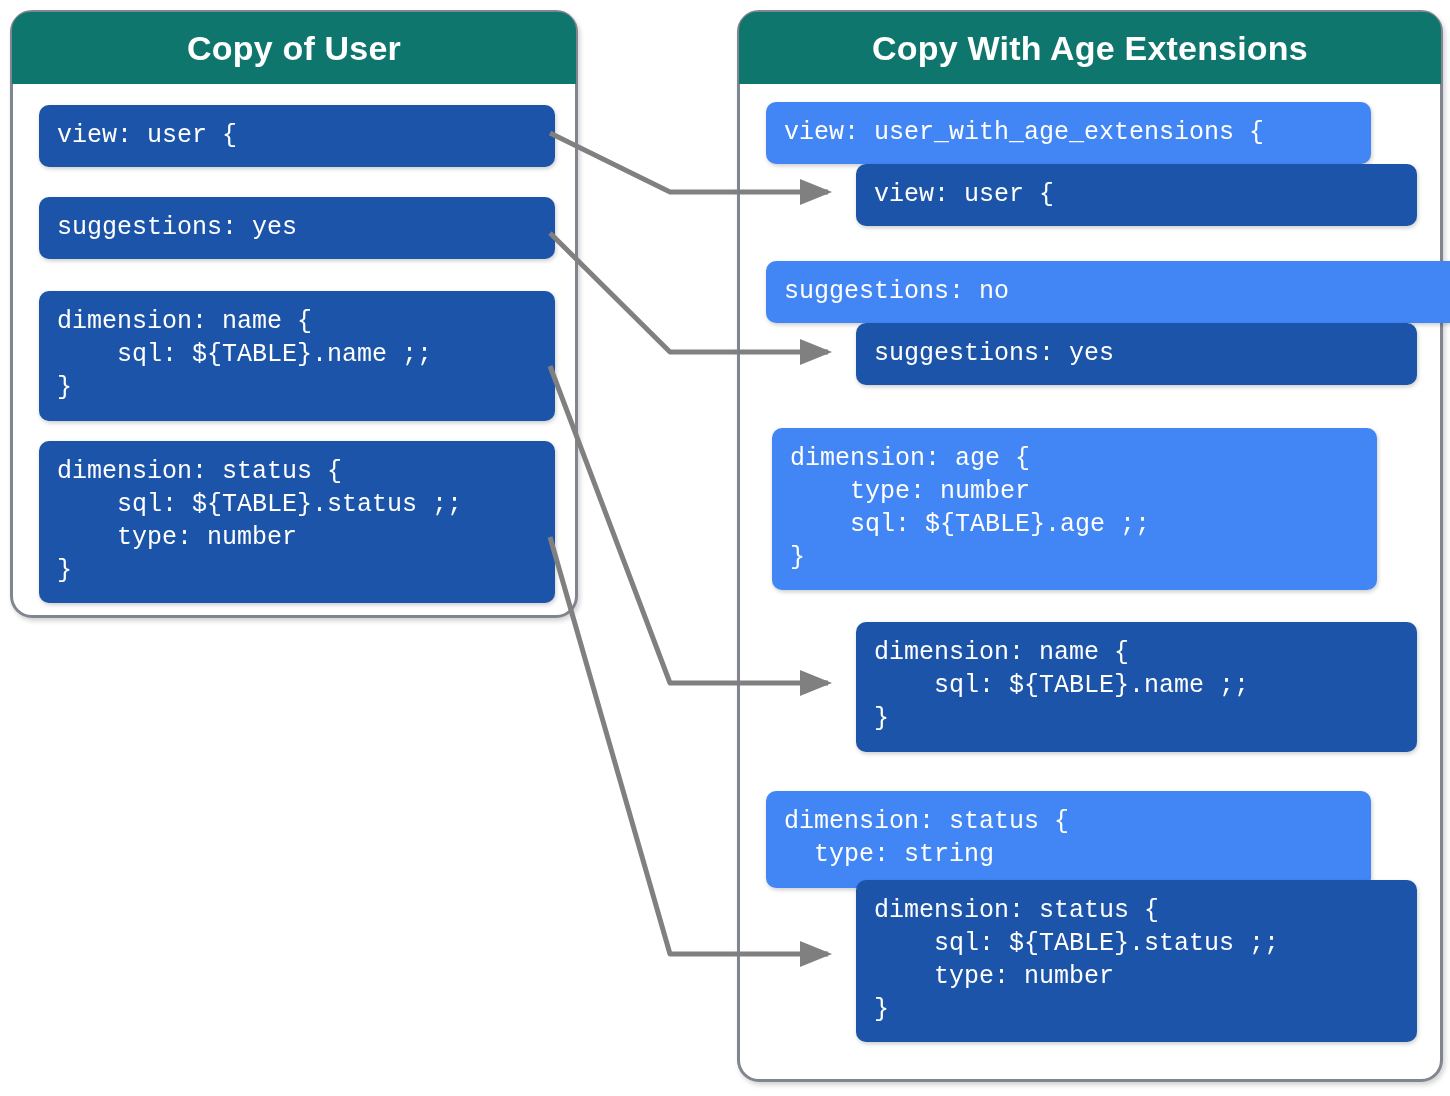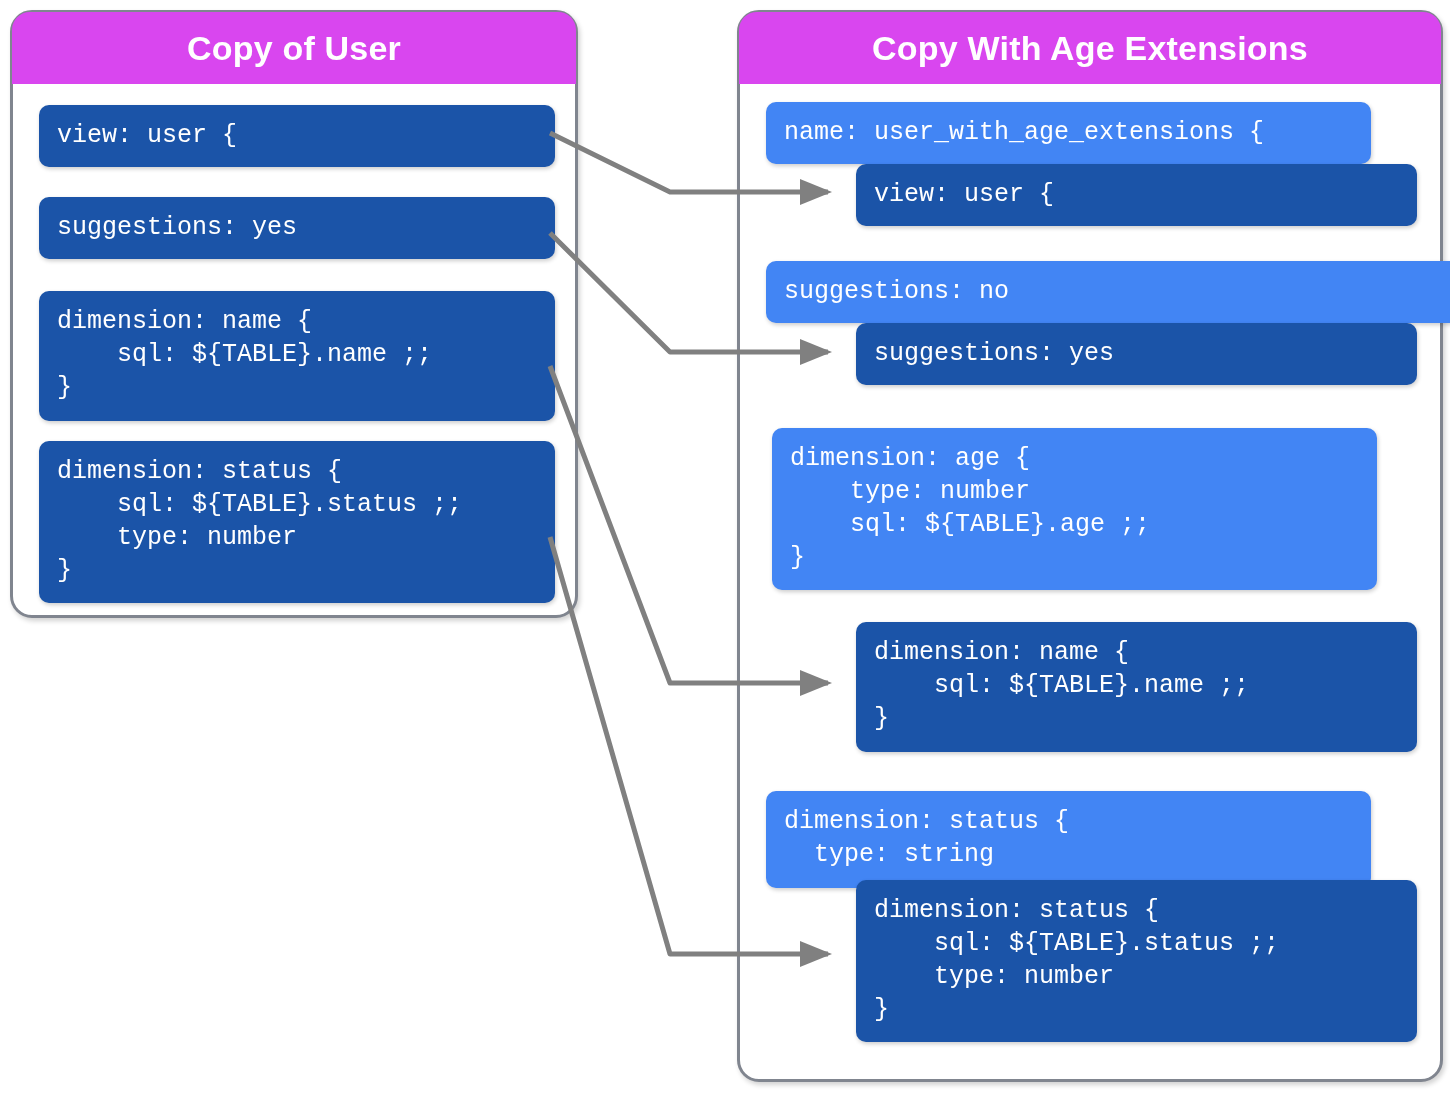--- a/index.html
+++ b/index.html
@@ -23,21 +23,21 @@
     position: absolute;
     box-sizing: border-box;
     background: #ffffff;
     border: 3px solid #80858f;
     border-radius: 22px;
     box-shadow: 2px 3px 5px rgba(0,0,0,0.18);
   }
   .panel-header {
     box-sizing: border-box;
     height: 72px;
-    background: #d946ef;
+    background: #0f766e;
     border-radius: 18px 18px 0 0;
     display: flex;
     align-items: center;
     justify-content: center;
     margin: -1px -1px 0 -1px;
   }
   .panel-title {
     color: #ffffff;
     font-size: 34px;
     font-weight: 600;
@@ -104,21 +104,21 @@
     type: number
 }</div>
     </div>
   </div>
 
   <div class="panel" id="panel-right">
     <div class="panel-header">
       <div class="panel-title">Copy With Age Extensions</div>
     </div>
     <div class="panel-body">
-      <div class="code-block light" style="left:26px; top:18px; width:605px; height:62px;">name: user_with_age_extensions {</div>
+      <div class="code-block light" style="left:26px; top:18px; width:605px; height:62px;">view: user_with_age_extensions {</div>
 
       <div class="code-block dark" style="left:116px; top:80px; width:561px; height:62px;">view: user {</div>
 
       <div class="code-block light" style="left:26px; top:177px; width:709px; height:62px;">suggestions: no</div>
 
       <div class="code-block dark" style="left:116px; top:239px; width:561px; height:62px;">suggestions: yes</div>
 
       <div class="code-block light" style="left:32px; top:344px; width:605px; height:162px;">dimension: age {
     type: number
     sql: ${TABLE}.age ;;

